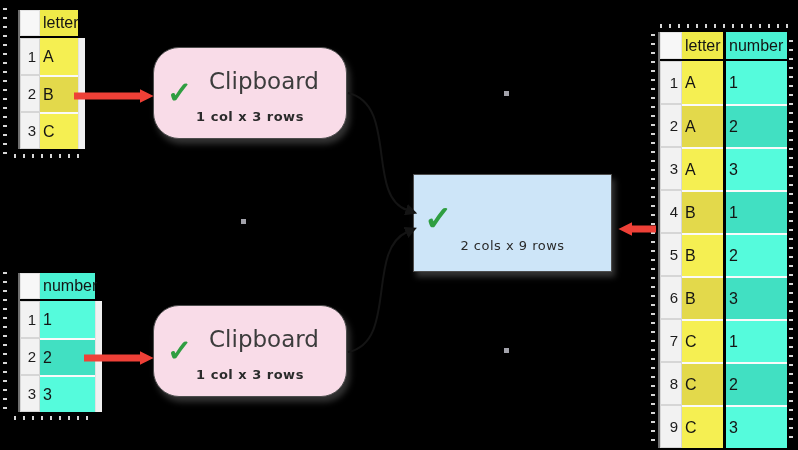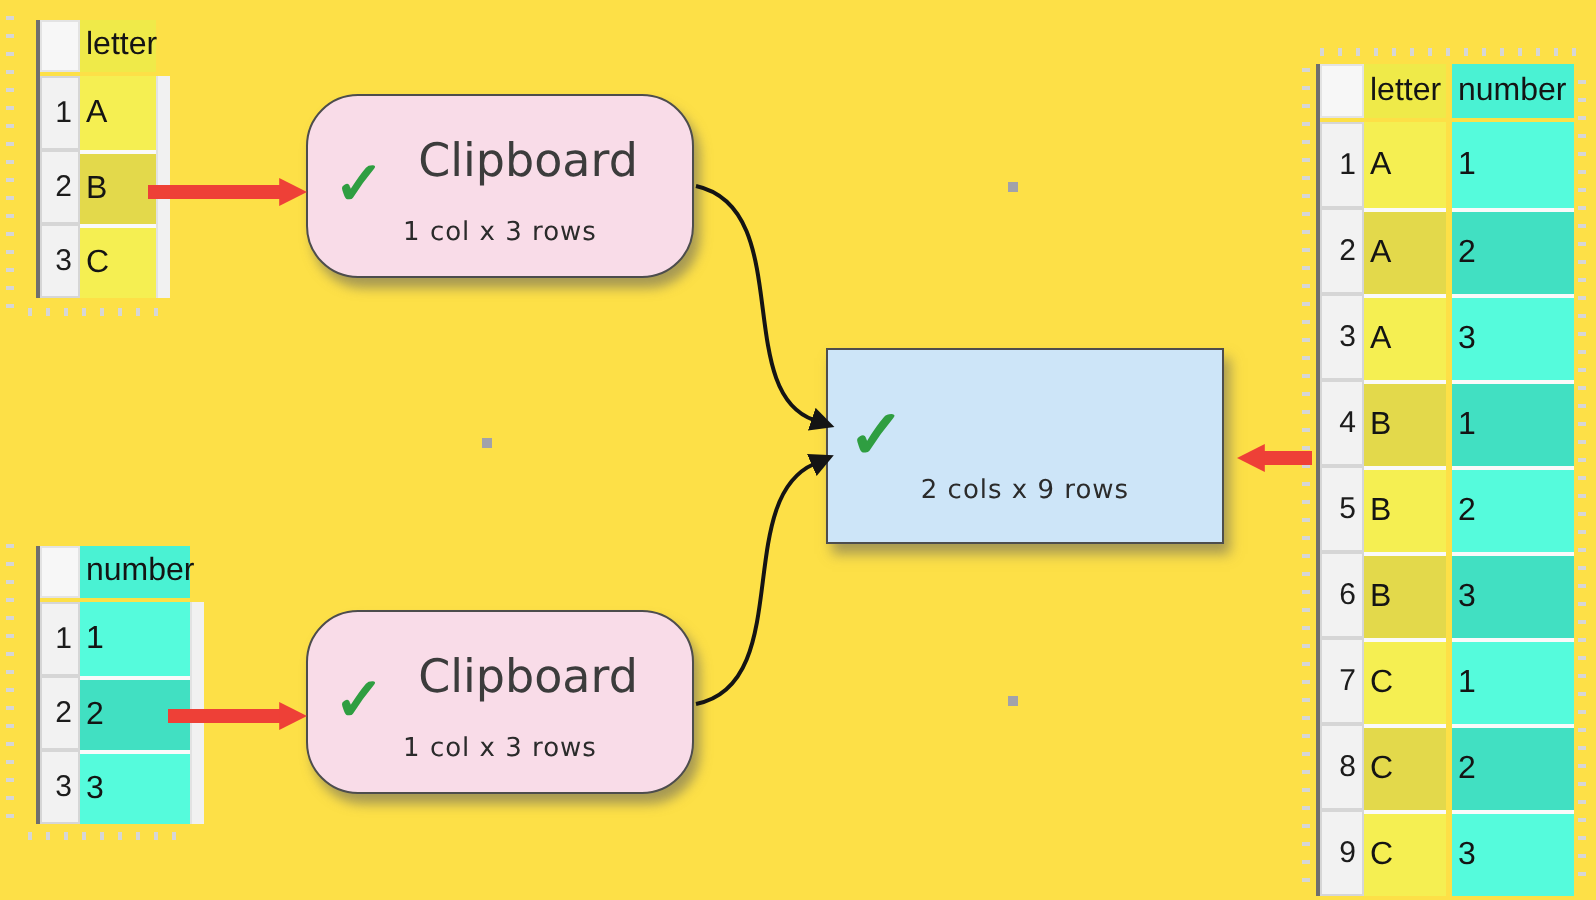--- a/index.html
+++ b/index.html
@@ -1,18 +1,18 @@
 <!DOCTYPE html>
 <html><head>
 <meta charset="utf-8">
 <style>
   html,body{margin:0;padding:0;background:#fff;}
   body{width:798px;height:450px;position:relative;overflow:hidden;
        font-family:"Liberation Sans",sans-serif;}
-  .canvas{position:absolute;inset:0;background:#fde047;}
+  .canvas{position:absolute;inset:0;background:#000000;}
 
   
   .dot{position:absolute;width:5px;height:5px;background:#a2a2aa;z-index:1;}
   .dot-1{left:504px;top:91px;}
   .dot-2{left:241px;top:219px;}
   .dot-3{left:504px;top:348px;}
 
   
   .rag-v{position:absolute;width:4px;z-index:2;
          background:repeating-linear-gradient(180deg,#d6d6d6 0 2px,transparent 2px 9px);}
@@ -71,21 +71,21 @@
   .node-clipboard{background:#f9dce8;border-radius:26px;width:194px;height:92px;}
   #clip-top{left:153px;top:47px;}
   #clip-bottom{left:153px;top:305px;}
   .node-cross{background:#cde5f8;width:199px;height:98px;left:413px;top:174px;}
   .node-title{position:absolute;left:0;right:0;color:#3c3c3c;
               font-family:"DejaVu Sans",sans-serif;font-size:23px;line-height:1;}
   .node-clipboard .node-title{top:22px;padding-left:28px;}
   .node-cross .node-title{top:20px;font-size:24px;}
   .node-sub{position:absolute;left:0;right:0;color:#2b2b2b;
             font-family:"DejaVu Sans",sans-serif;font-size:13px;letter-spacing:.5px;}
-  .node-clipboard .node-sub{top:61px;}
+  .node-clipboard .node-sub{top:61px;font-weight:bold;}
   .node-cross .node-sub{top:63px;}
   .check{position:absolute;color:#2f9e41;font-weight:bold;line-height:1;}
   .node-clipboard .check{left:13px;top:30px;font-size:30px;}
   .node-cross .check{left:10px;top:26px;font-size:34px;}
 
   
   .overlay{position:absolute;inset:0;z-index:12;pointer-events:none;}
 </style>
 </head>
 <body>

